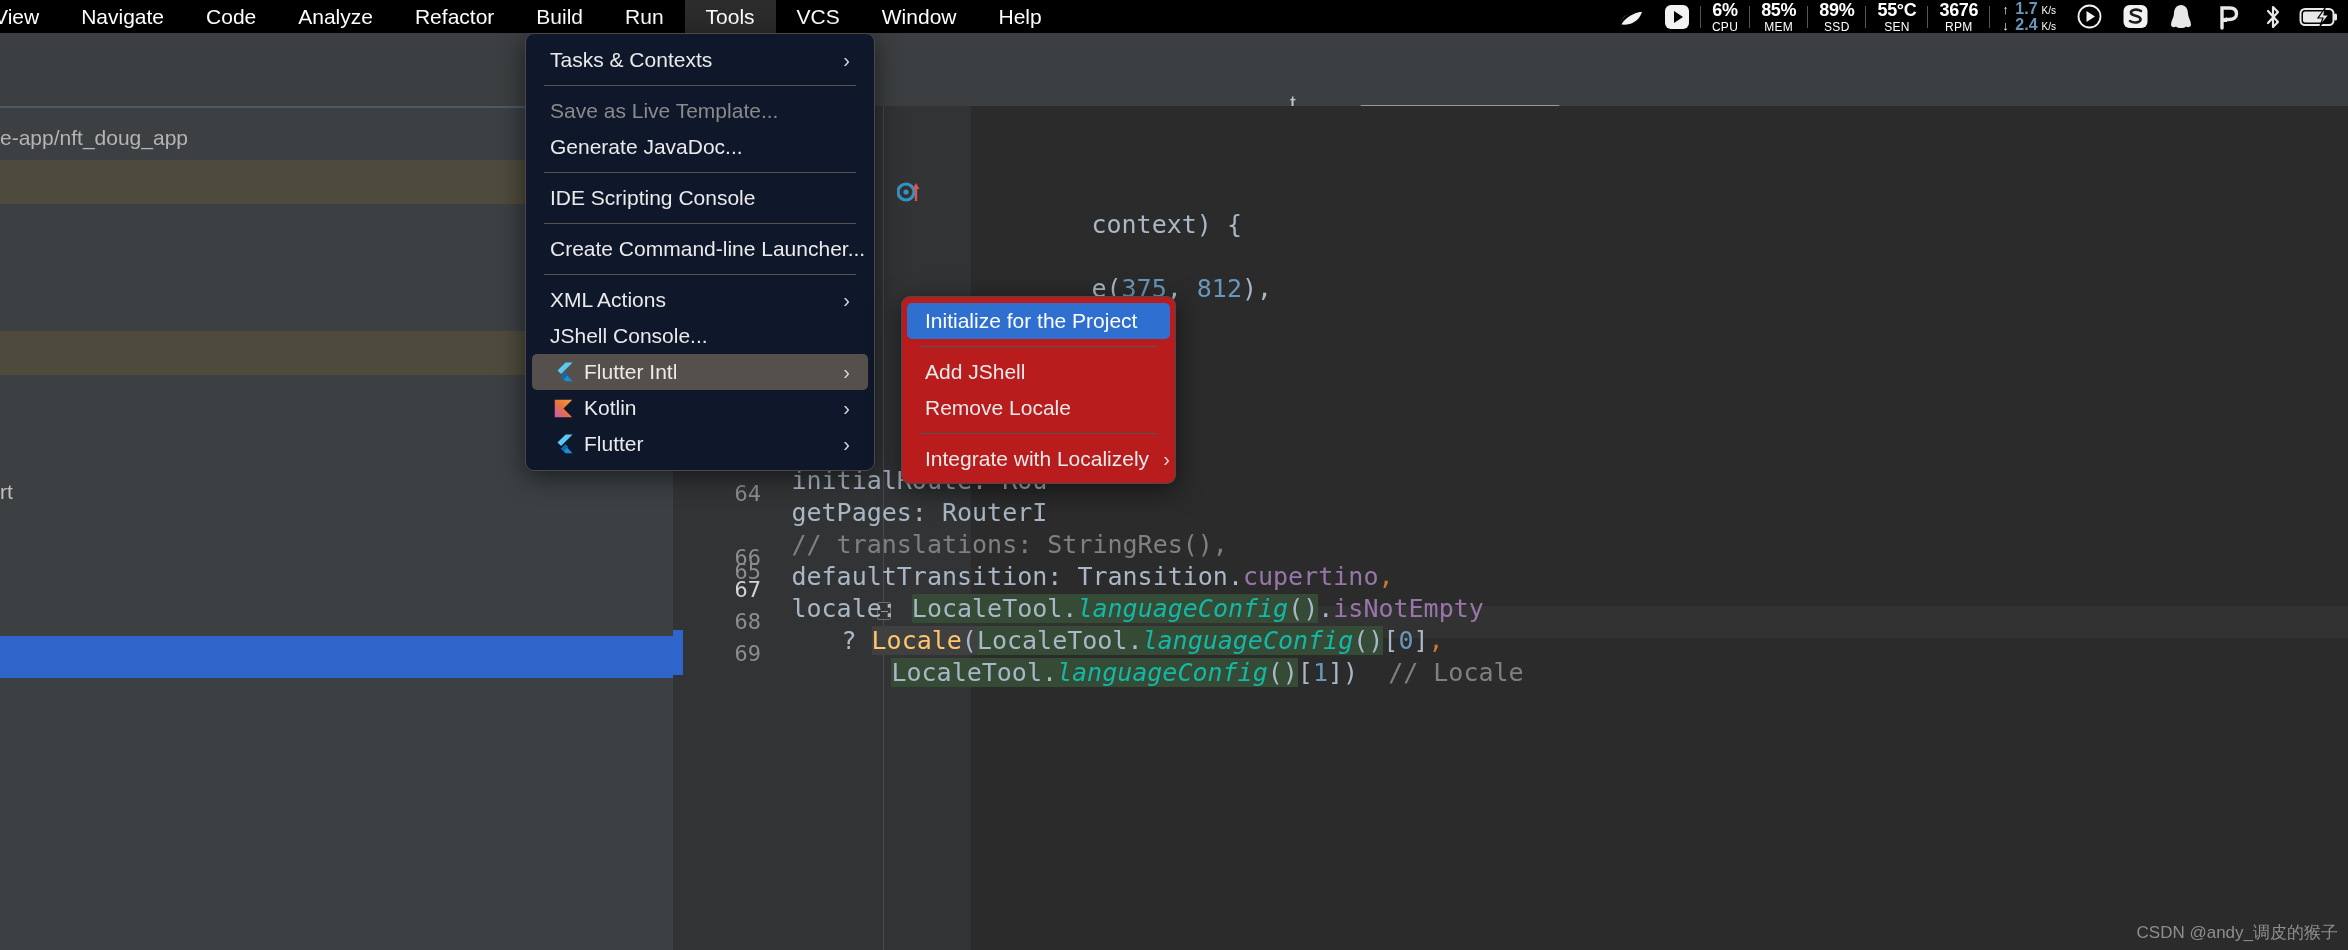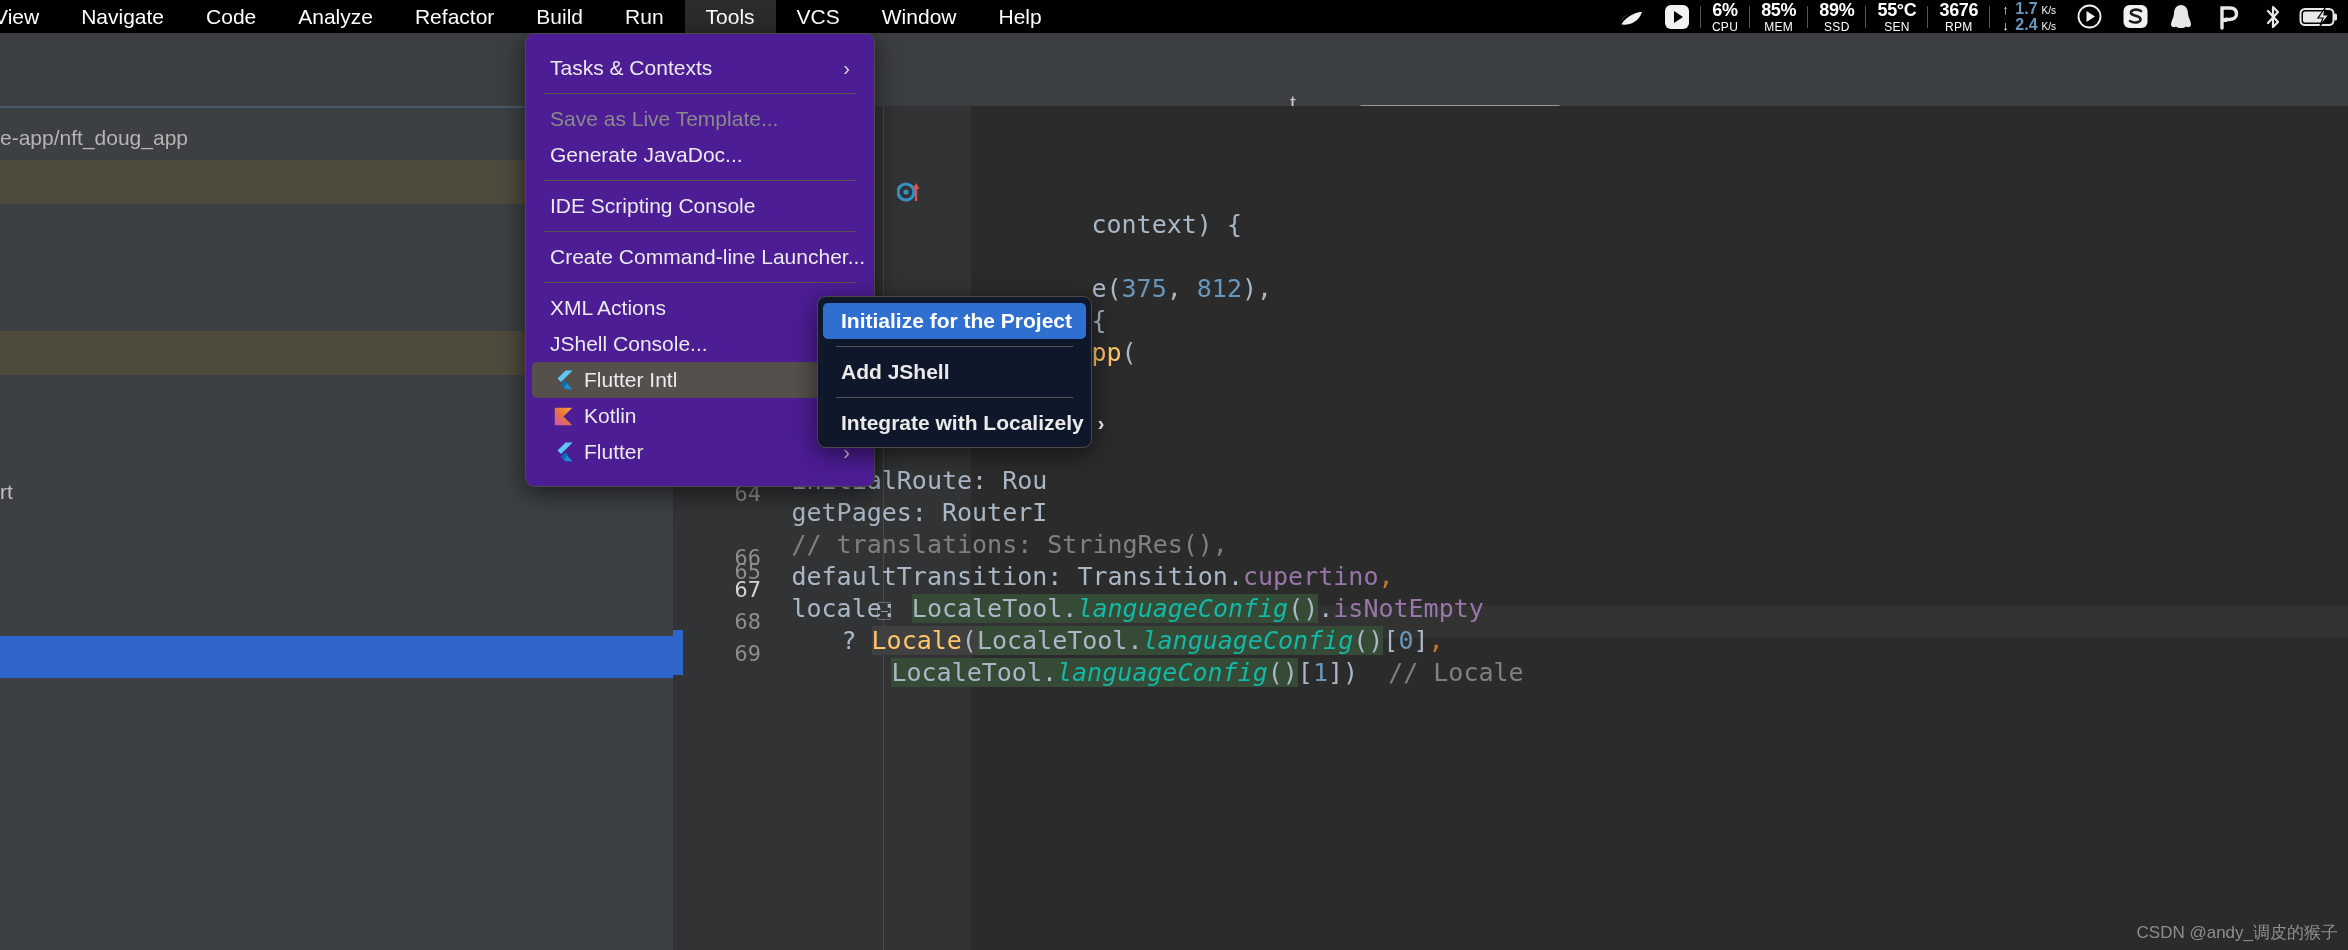--- a/index.html
+++ b/index.html
@@ -119,45 +119,45 @@
   .cls { color:#ffc66d; }
   .fn  { color:#14b8a6; font-style:italic;text-align:right; }
   .prop{ color:#9876aa; }
   .cmt { color:#808080; }
   .hl-green { background:#354b35; }
   .hl-dark  { background:#404040;margin-top:10px; }
 
   
   .menu {
     position:absolute; z-index:80;
-    background:#4c1d95; border-radius:9px;
+    background:#0f172a; border-radius:9px;
     box-shadow:0 6px 26px rgba(0,0,0,0.55);
-    padding:16px 0;
+    padding:8px 0;
     border:1px solid #4c4845;
   }
   #tools-menu { top:33px; left:525px; width:350px; }
   .mi {
     position:relative; height:36px; display:flex; align-items:center;
     padding:0 18px 0 18px; color:#eaeaea; font-size:21px; white-space:nowrap;
     margin:0 6px; border-radius:5px;
   }
   .mi.disabled { color:#8a8a8a; }
   .mi.sel { background:#55504c; }
   .mi .mi-ic {
     width:26px; height:22px; margin-right:8px; display:flex;
     align-items:center; justify-content:center; flex:0 0 26px;
   }
   .mi .mi-lbl { flex:1; }
   .mi .chev { font-size:20px; color:#d8d8d8; margin-left:14px; }
   .msep { height:1px; background:#575350; margin:7px 18px; }
 
   
   #intl-submenu {
-    top:296px; left:817px; width:275px;
-    background:#0f172a; padding:6px 0;font-weight:bold;
+    top:296px; left:901px; width:275px;
+    background:#b91c1c; padding:6px 0;
   }
   #intl-submenu .mi { height:36px; font-size:21px; margin:0 5px; }
   #intl-submenu .mi.hot { background:#2f6fd0; color:#ffffff; }
 
   .watermark {
     position:absolute; right:10px; bottom:6px; color:#8e8e8e; font-size:17px;
     z-index:90;
   }
 </style>
 </head>
@@ -432,20 +432,23 @@
     </div>
 
   <div class="menu" id="intl-submenu">
       <div class="mi hot">
         <span class="mi-lbl">Initialize for the Project</span>
       </div>
       <div class="msep"></div>
       <div class="mi">
         <span class="mi-lbl">Add JShell</span>
       </div>
+      <div class="mi">
+        <span class="mi-lbl">Remove Locale</span>
+      </div>
       <div class="msep"></div>
       <div class="mi">
         <span class="mi-lbl">Integrate with Localizely</span>
         <span class="chev">›</span>
       </div>
     </div>
 
   <div class="watermark">CSDN @andy_调皮的猴子</div>
 </div>
 

